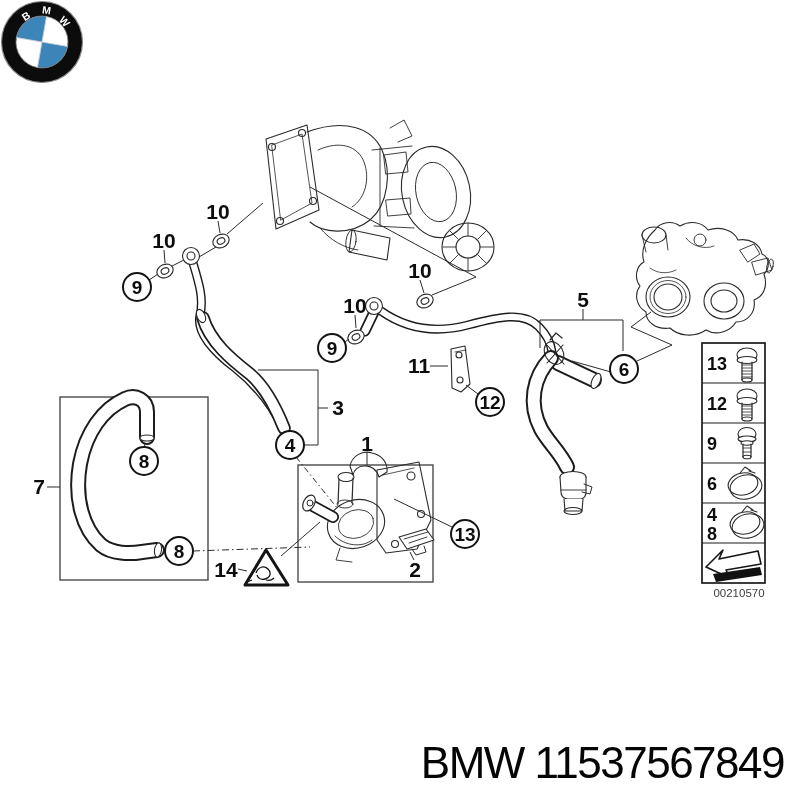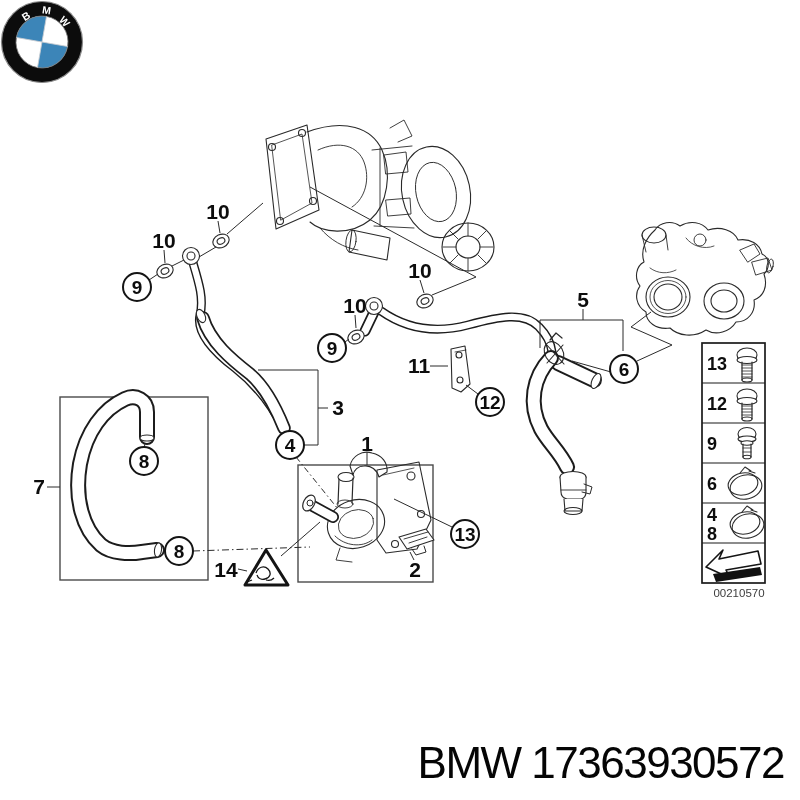--- a/index.html
+++ b/index.html
@@ -300,15 +300,15 @@
     <circle cx="42" cy="42" r="26" fill="none" stroke="#7d7d7d" stroke-width="0.8"></circle>
     <path d="M42,16 V68 M16,42 H68" stroke="#c9cdd1" stroke-width="0.8" fill="none"></path>
   </g>
   <g transform="rotate(8 42 42)">
     <text x="23" y="22" transform="rotate(-40 23 19)" class="roundel-letter">B</text>
     <text x="42" y="13.5" class="roundel-letter">M</text>
     <text x="61" y="22" transform="rotate(40 61 19)" class="roundel-letter">W</text>
   </g>
 </svg>
 
-<div class="footer-text">BMW 17363930572</div>
+<div class="footer-text">BMW 11537567849</div>
 
 </div>
 
 </body></html>

